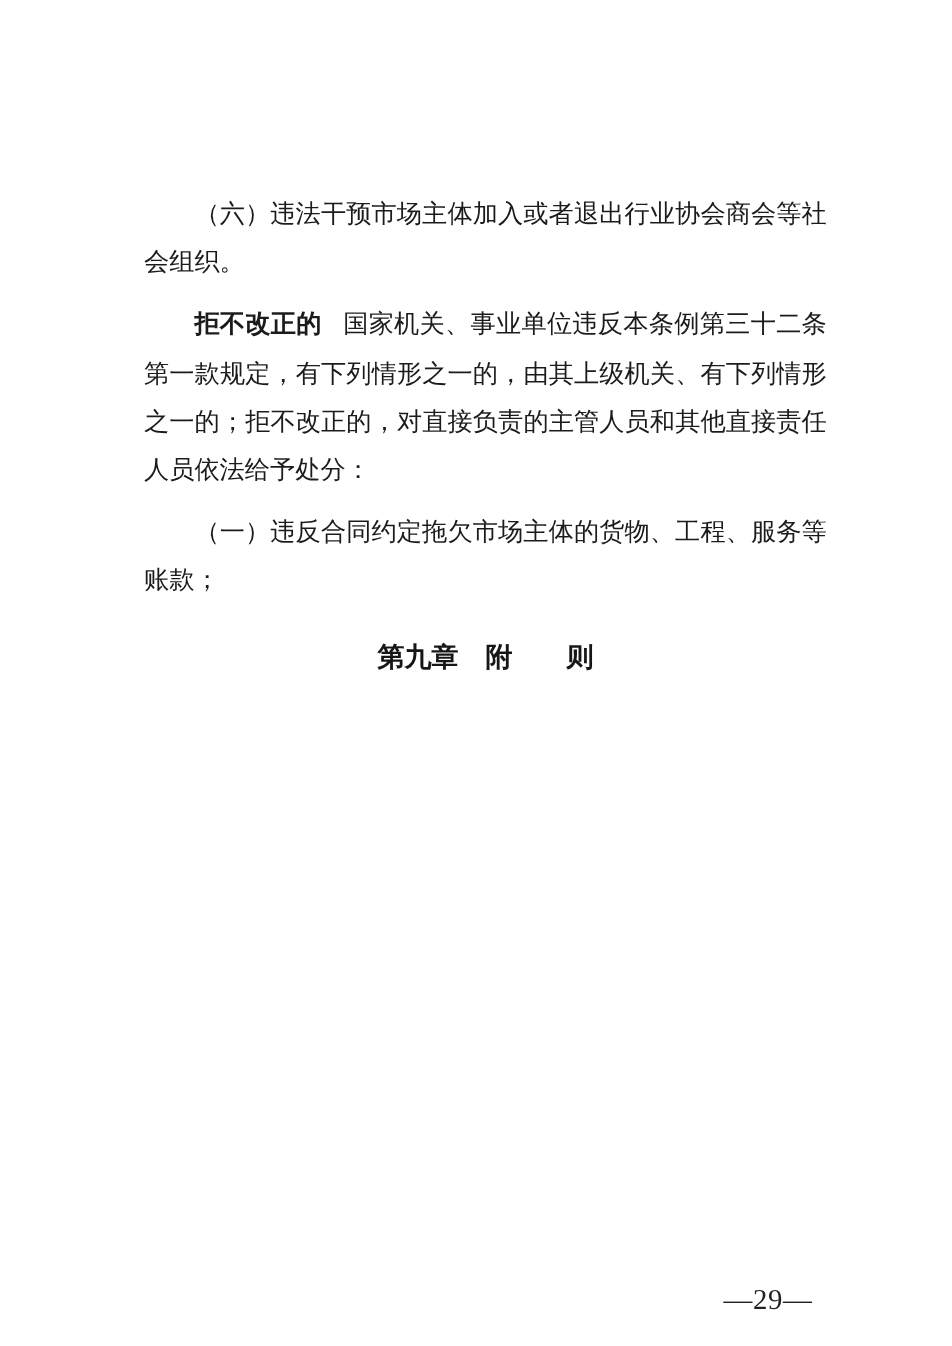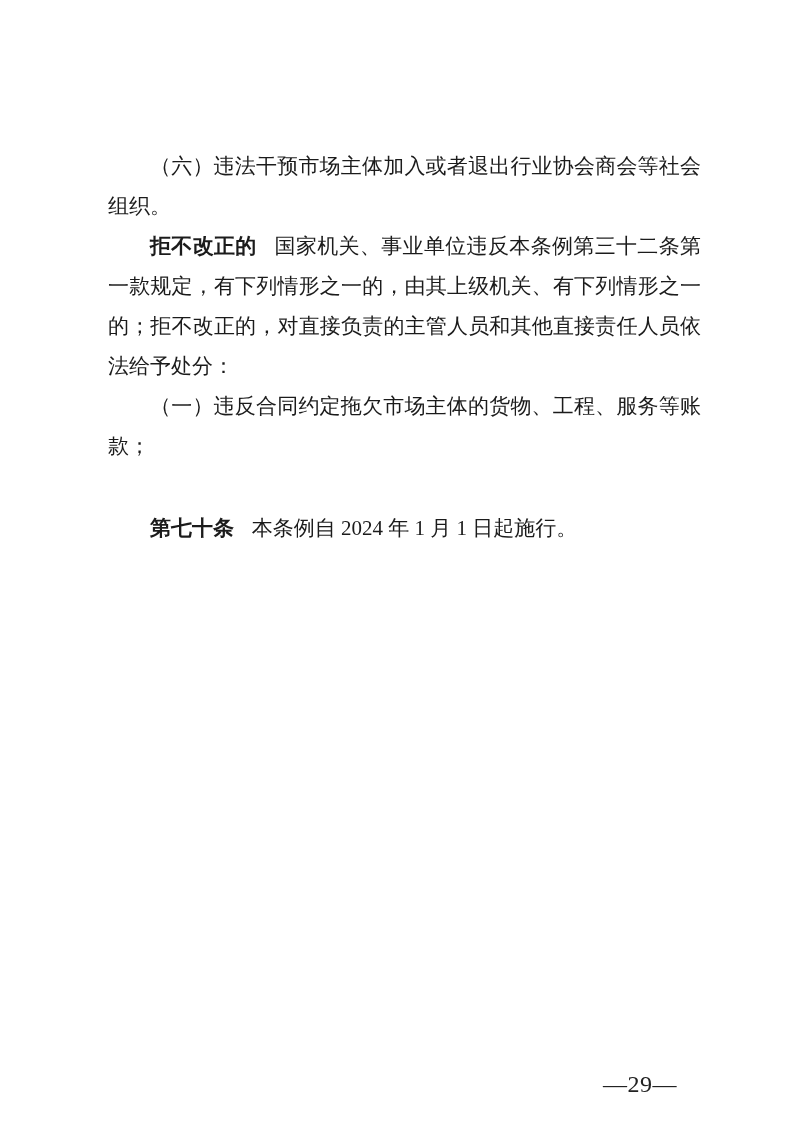--- a/index.html
+++ b/index.html
@@ -16,21 +16,21 @@
     font-family: "Liberation Serif", "DejaVu Serif", serif;
     color: #1b1b1b;
   }
   .content {
     position: absolute;
     left: 108px;
     top: 146px;
     width: 593px;
   }
   .par {
-    margin: 0;
+    margin: 12px;
     font-size: 21px;
     line-height: 40px;
     text-align: justify;
     text-justify: inter-ideograph;
     text-indent: 2em;
   }
   .article-lead {
     font-family: "Liberation Sans", "DejaVu Sans", sans-serif;
     font-weight: 700;
     margin-right: 0.85em;
@@ -69,21 +69,19 @@
 
     <p class="par">
       <span class="article-lead">拒不改正的</span><span>国家机关、事业单位违反本条例第三十二条第一款规定，有下列情形之一的，由其上级机关、有下列情形之一的；拒不改正的，对直接负责的主管人员和其他直接责任人员依法给予处分：</span>
     </p>
 
     <p class="par">
       <span>（一）违反合同约定拖欠市场主体的货物、工程、服务等账款；</span>
     </p>
 
 
+    <h2 class="chapter-heading">第九章　附　　则</h2>
 
-    <p class="par par-article-70">
-      <span class="article-lead">第七十条</span><span>本条例自 2024 年 1 月 1 日起施行。</span>
-    </p>
 
   </div>
 
   <div class="page-number">—29—</div>
 </div>
 
 </body></html>

